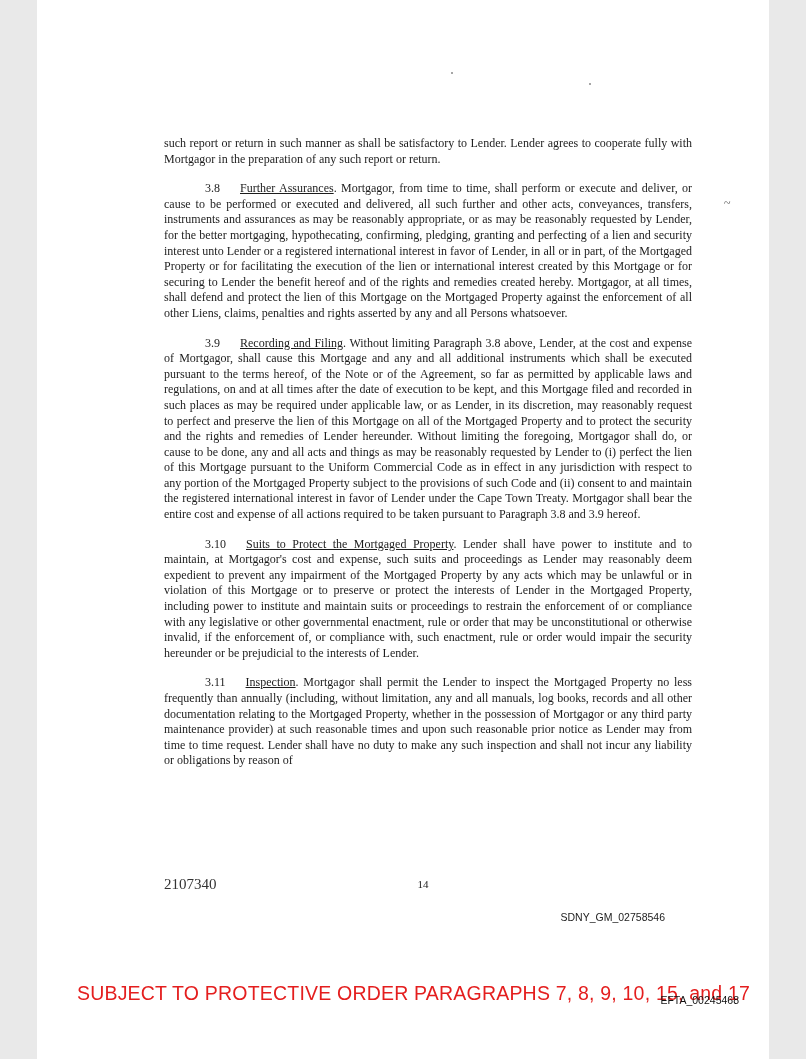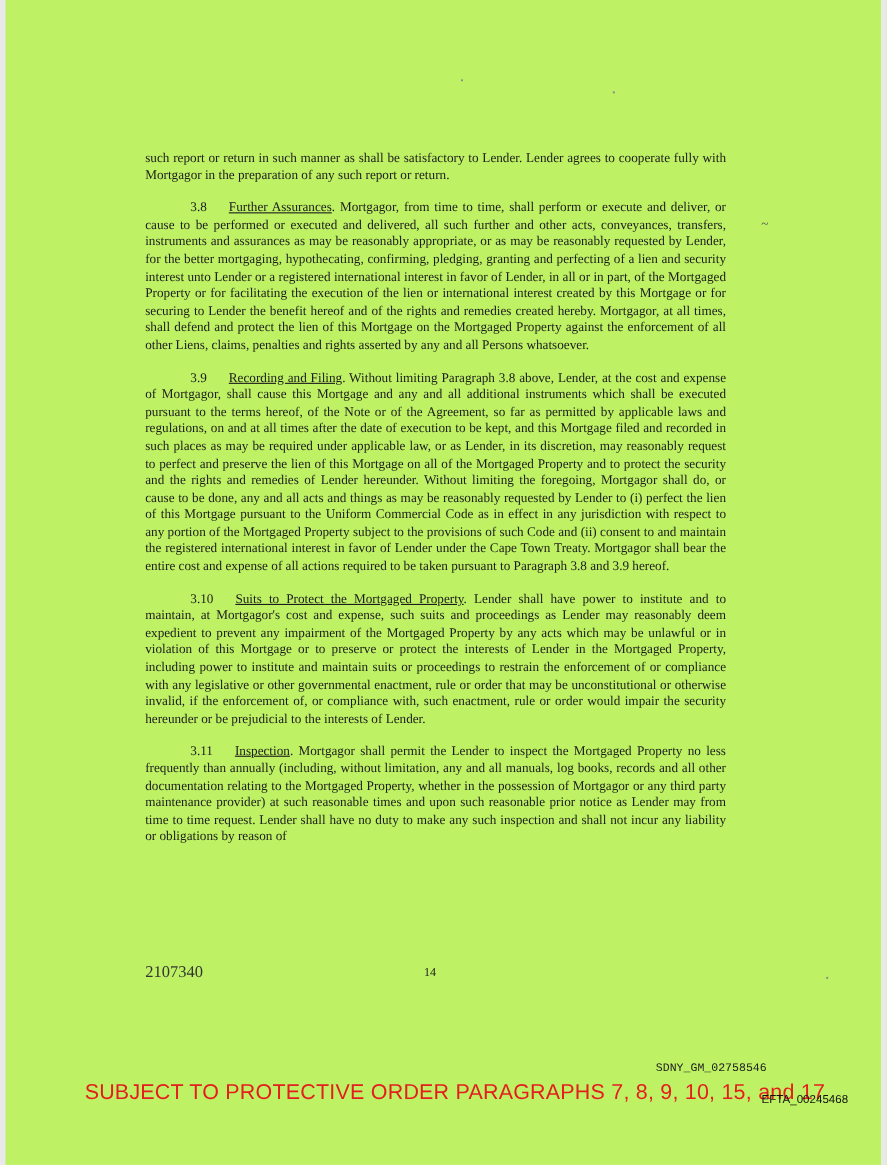--- a/index.html
+++ b/index.html
@@ -2,27 +2,28 @@
 <html><head>
 <meta charset="utf-8">
 <style>
   html, body {
     margin: 0;
     padding: 0;
     background: #e9e9e9;
   }
   .page {
     position: relative;
-    width: 796px;
+    width: 692px;
     height: 1059px;
     margin: 0 auto;
-    background: #bef264;
+    background: #ffffff;
     font-family: "Liberation Serif", serif;
     color: #1c1c1c;
     overflow: hidden;
+    padding-left: 40px;
   }
   .content {
     position: absolute;
     left: 127px;
     top: 136px;
     width: 528px;
     font-size: 12px;
     line-height: 15.6px;
   }
   .para {
@@ -52,23 +53,23 @@
     left: 351px;
     top: 878px;
     width: 70px;
     text-align: center;
     font-size: 11px;
     color: #222222;
   }
   .bates-sdny {
     position: absolute;
     right: 104px;
-    top: 966px;
+    top: 911px;
     font-size: 10.5px;
-    font-family: Liberation Mono, monospace;
+    font-family: Liberation Sans, sans-serif;
     color: #222222;
   }
   .protective-order {
     position: absolute;
     left: 0;
     right: 0;
     top: 982px;
     text-align: center;
     font-size: 19.5px;
     letter-spacing: 0.2px;

